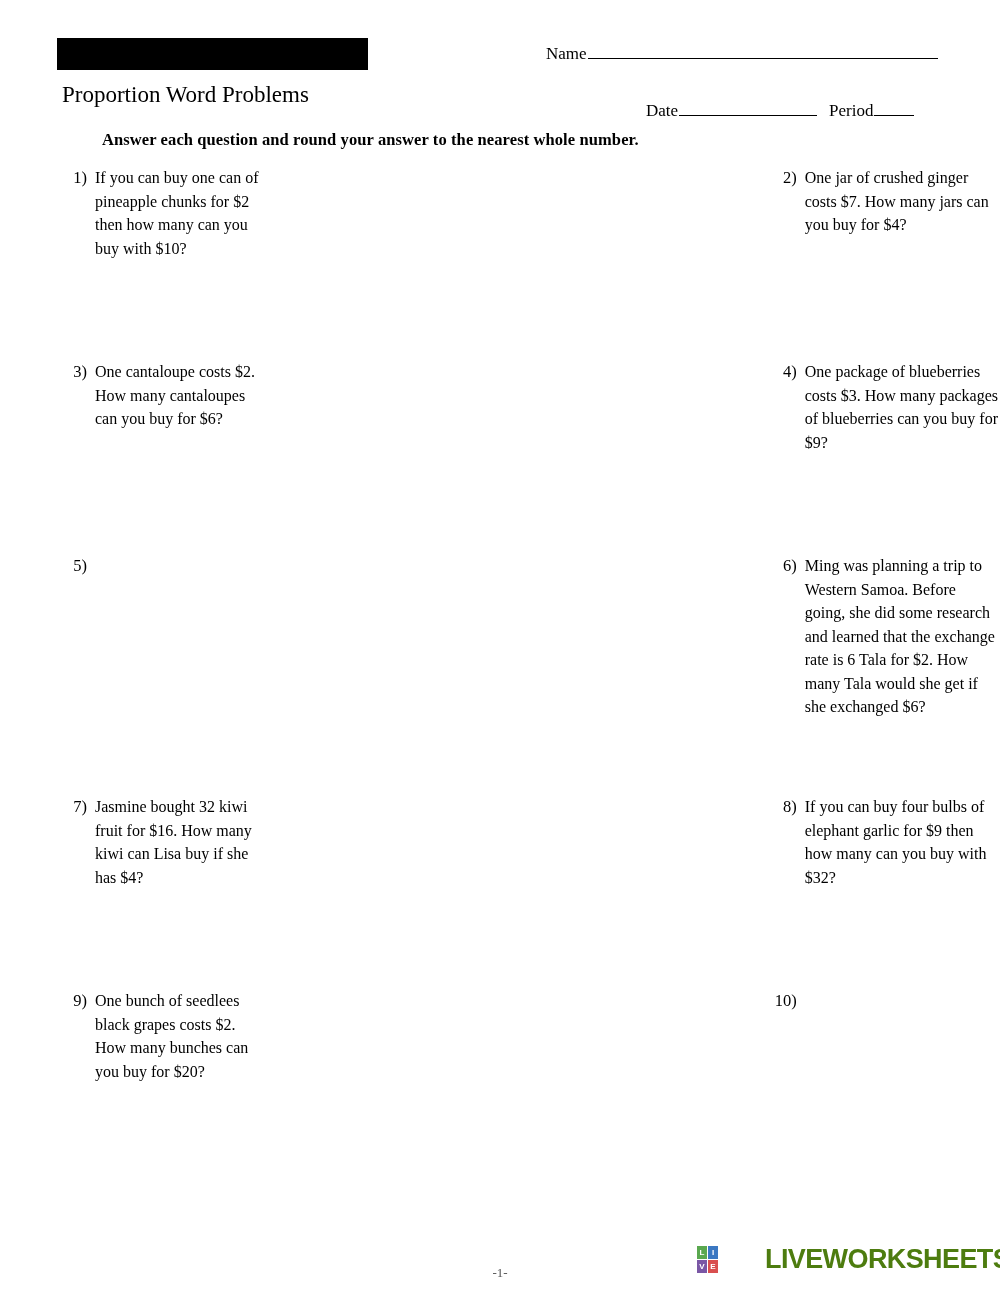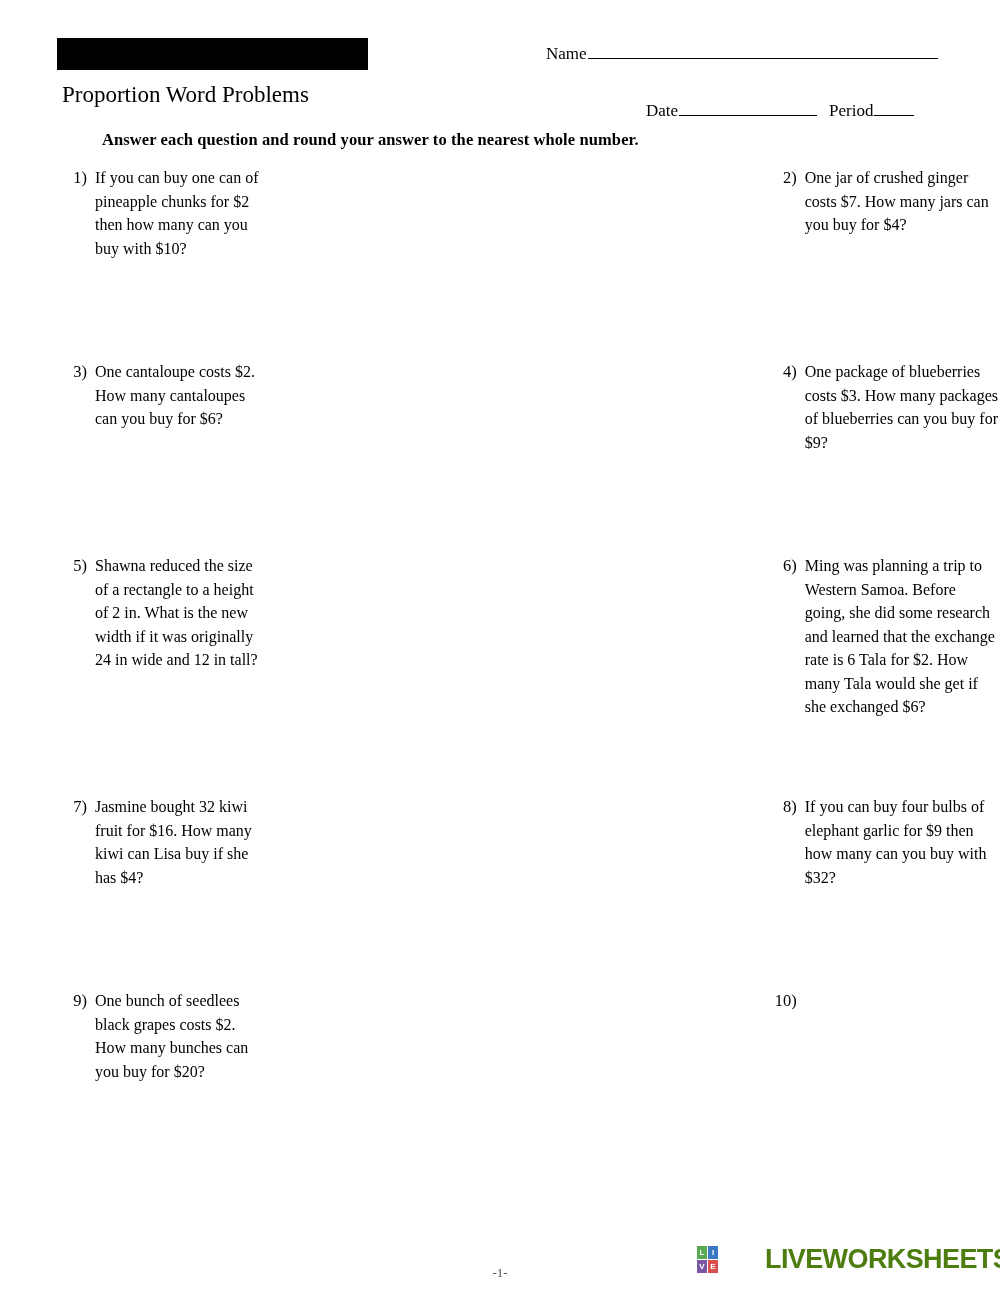--- a/index.html
+++ b/index.html
@@ -244,21 +244,20 @@
       </div>
       <div class="pcell right w">
         <span class="qnum">4)</span>
         <span class="qtext">One package of blueberries costs $3.  How many packages of blueberries can you buy for $9?</span>
       </div>
     </div>
 
     <div class="prow r3">
       <div class="pcell left">
         <span class="qnum">5)</span>
-        <span class="qtext">Shawna reduced the size of a rectangle to a height of 2 in.  What is the new width if it was originally 24 in wide and 12 in tall?</span>
       </div>
       <div class="pcell right w">
         <span class="qnum">6)</span>
         <span class="qtext">Ming was planning a trip to Western Samoa.  Before going, she did some research and learned that the exchange rate is 6 Tala for $2.  How many Tala would she get if she exchanged $6?</span>
       </div>
     </div>
 
     <div class="prow r4">
       <div class="pcell left">
         <span class="qnum">7)</span>

